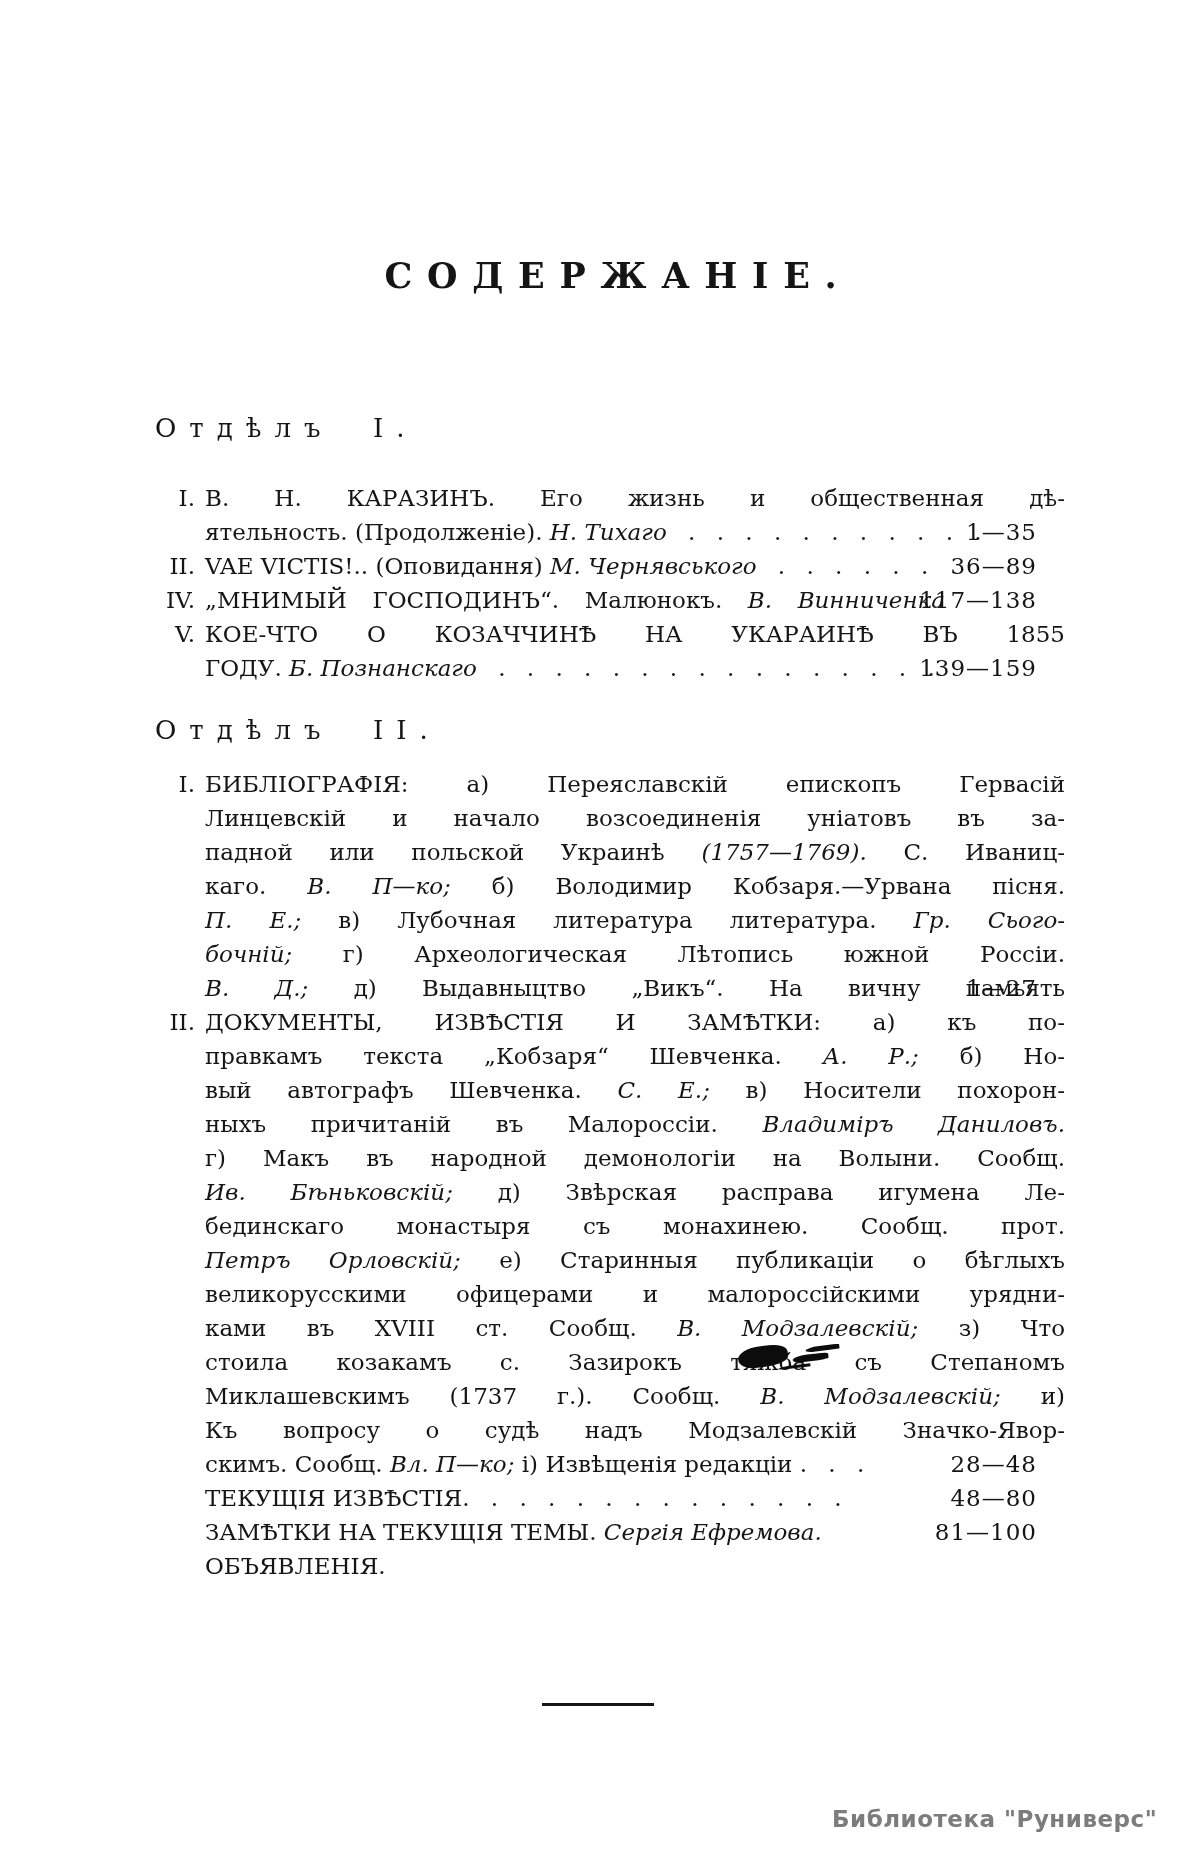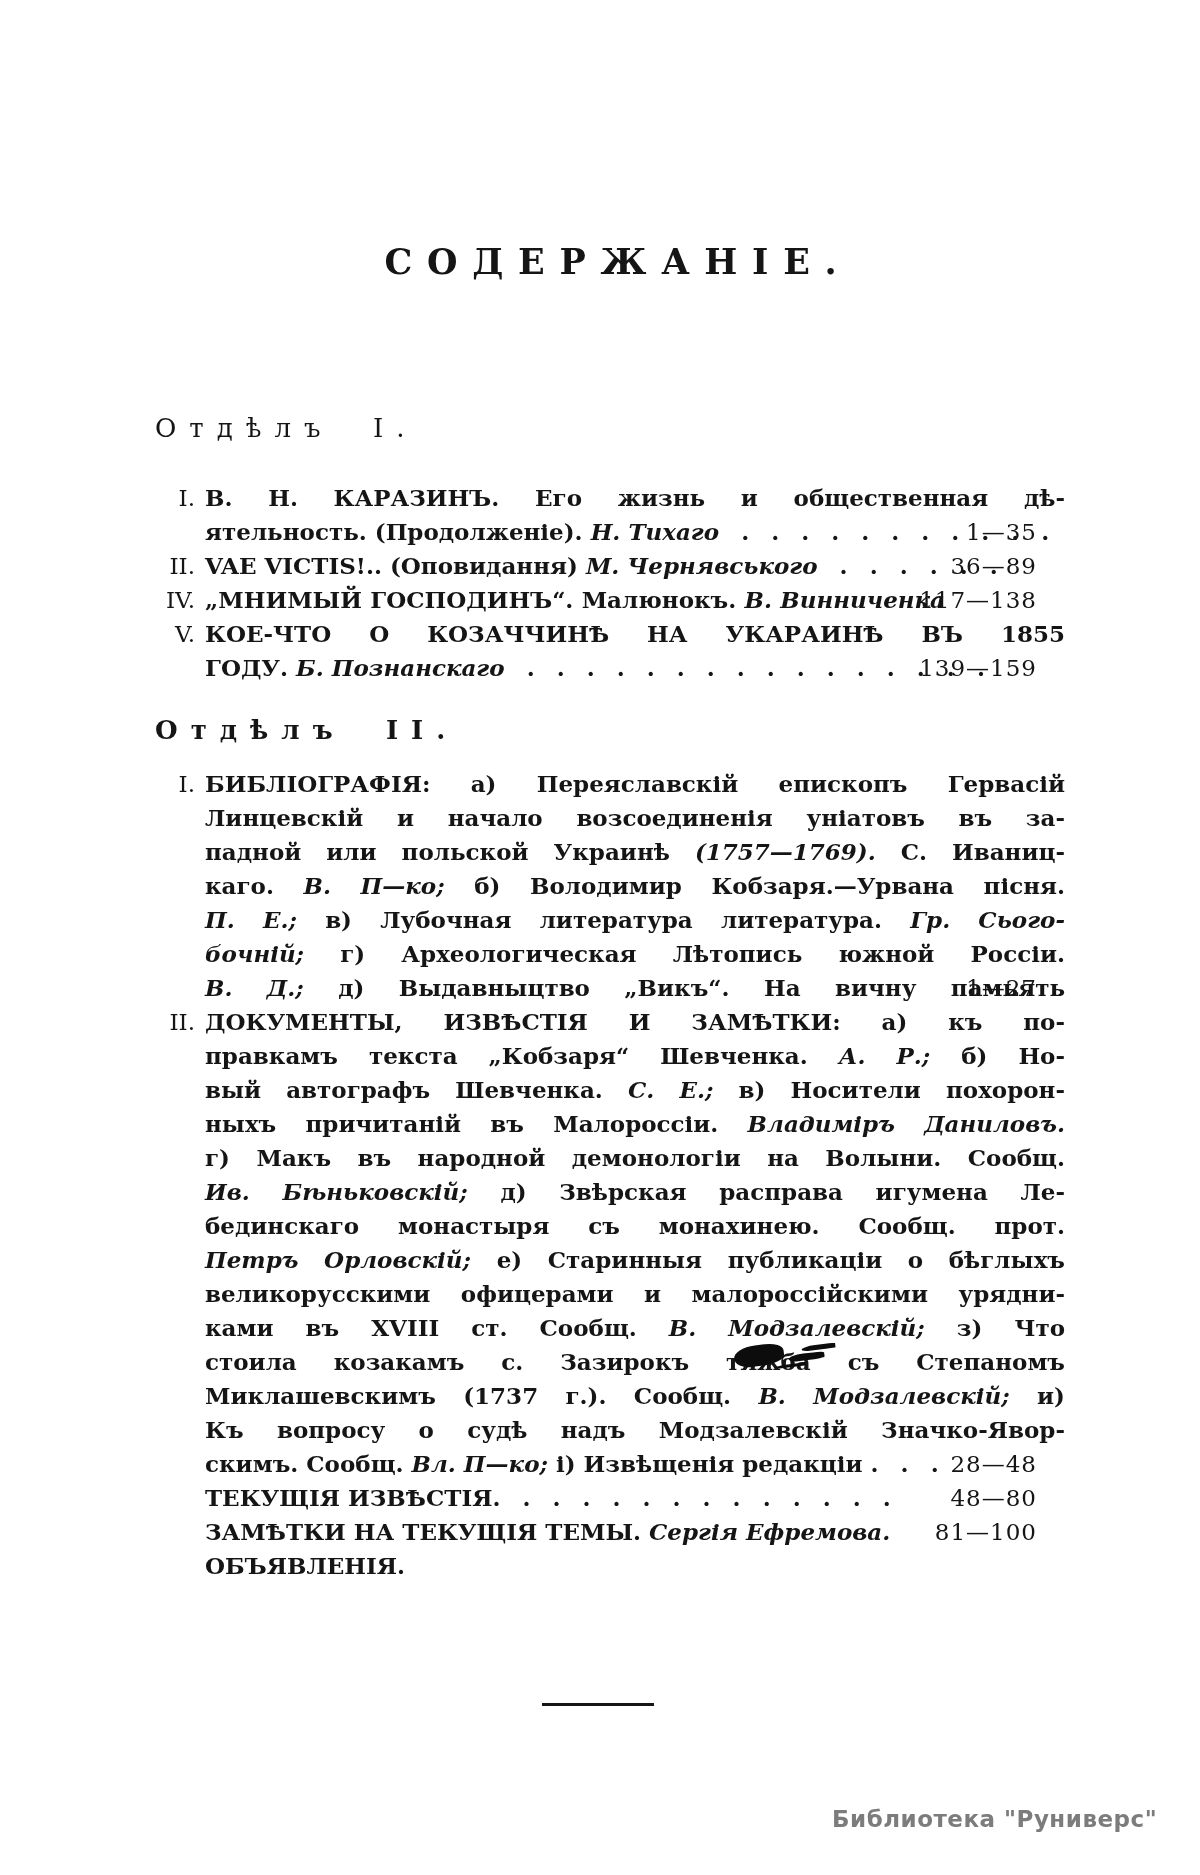--- a/index.html
+++ b/index.html
@@ -7,42 +7,42 @@
     width:1200px;height:1875px;
     background:#ffffff;
     font-family:"DejaVu Serif","Liberation Serif",serif;
     color:#151515;
     position:relative;
     overflow:hidden;
   }
   #doc{position:absolute;inset:0;}
   .page-title{
     position:absolute;top:238px;left:0;right:0;
-    margin:3px;text-align:center;
+    margin:17px;text-align:center;
     font-size:35px;font-weight:bold;
     letter-spacing:0.42em;
     white-space:nowrap;
     padding-left:36px;
   }
   #toc{position:absolute;top:413px;left:155px;width:910px;}
   .sec-heading{
     text-align:left;
     font-size:26px;
     letter-spacing:0.5em;
     word-spacing:0.7em;
     margin:0 0 38px 0;
     white-space:nowrap;
   }
-  .sec-heading.second{margin-top:30px;margin-bottom:22px;font-weight:bold;}
+  .sec-heading.second{margin-top:30px;margin-bottom:22px;}
   .entry{position:relative;padding-left:50px;font-size:23px;}
   .num{
     position:absolute;left:0;top:0;width:40px;
     text-align:right;line-height:34px;
   }
-  .line{line-height:34px;min-height:34px;white-space:normal;font-weight:bold;}
+  .line{line-height:34px;min-height:34px;white-space:normal;}
   .line.full{text-align:justify;text-align-last:justify;}
   .line.pr{padding-right:120px;}
   .pages{
     position:absolute;right:28px;bottom:0;
     line-height:34px;letter-spacing:1px;
   }
   .it{font-style:italic;margin-top:16px;}
   .dots{word-spacing:14px;}
   .smudge{position:relative;}
   .smudge::after{

